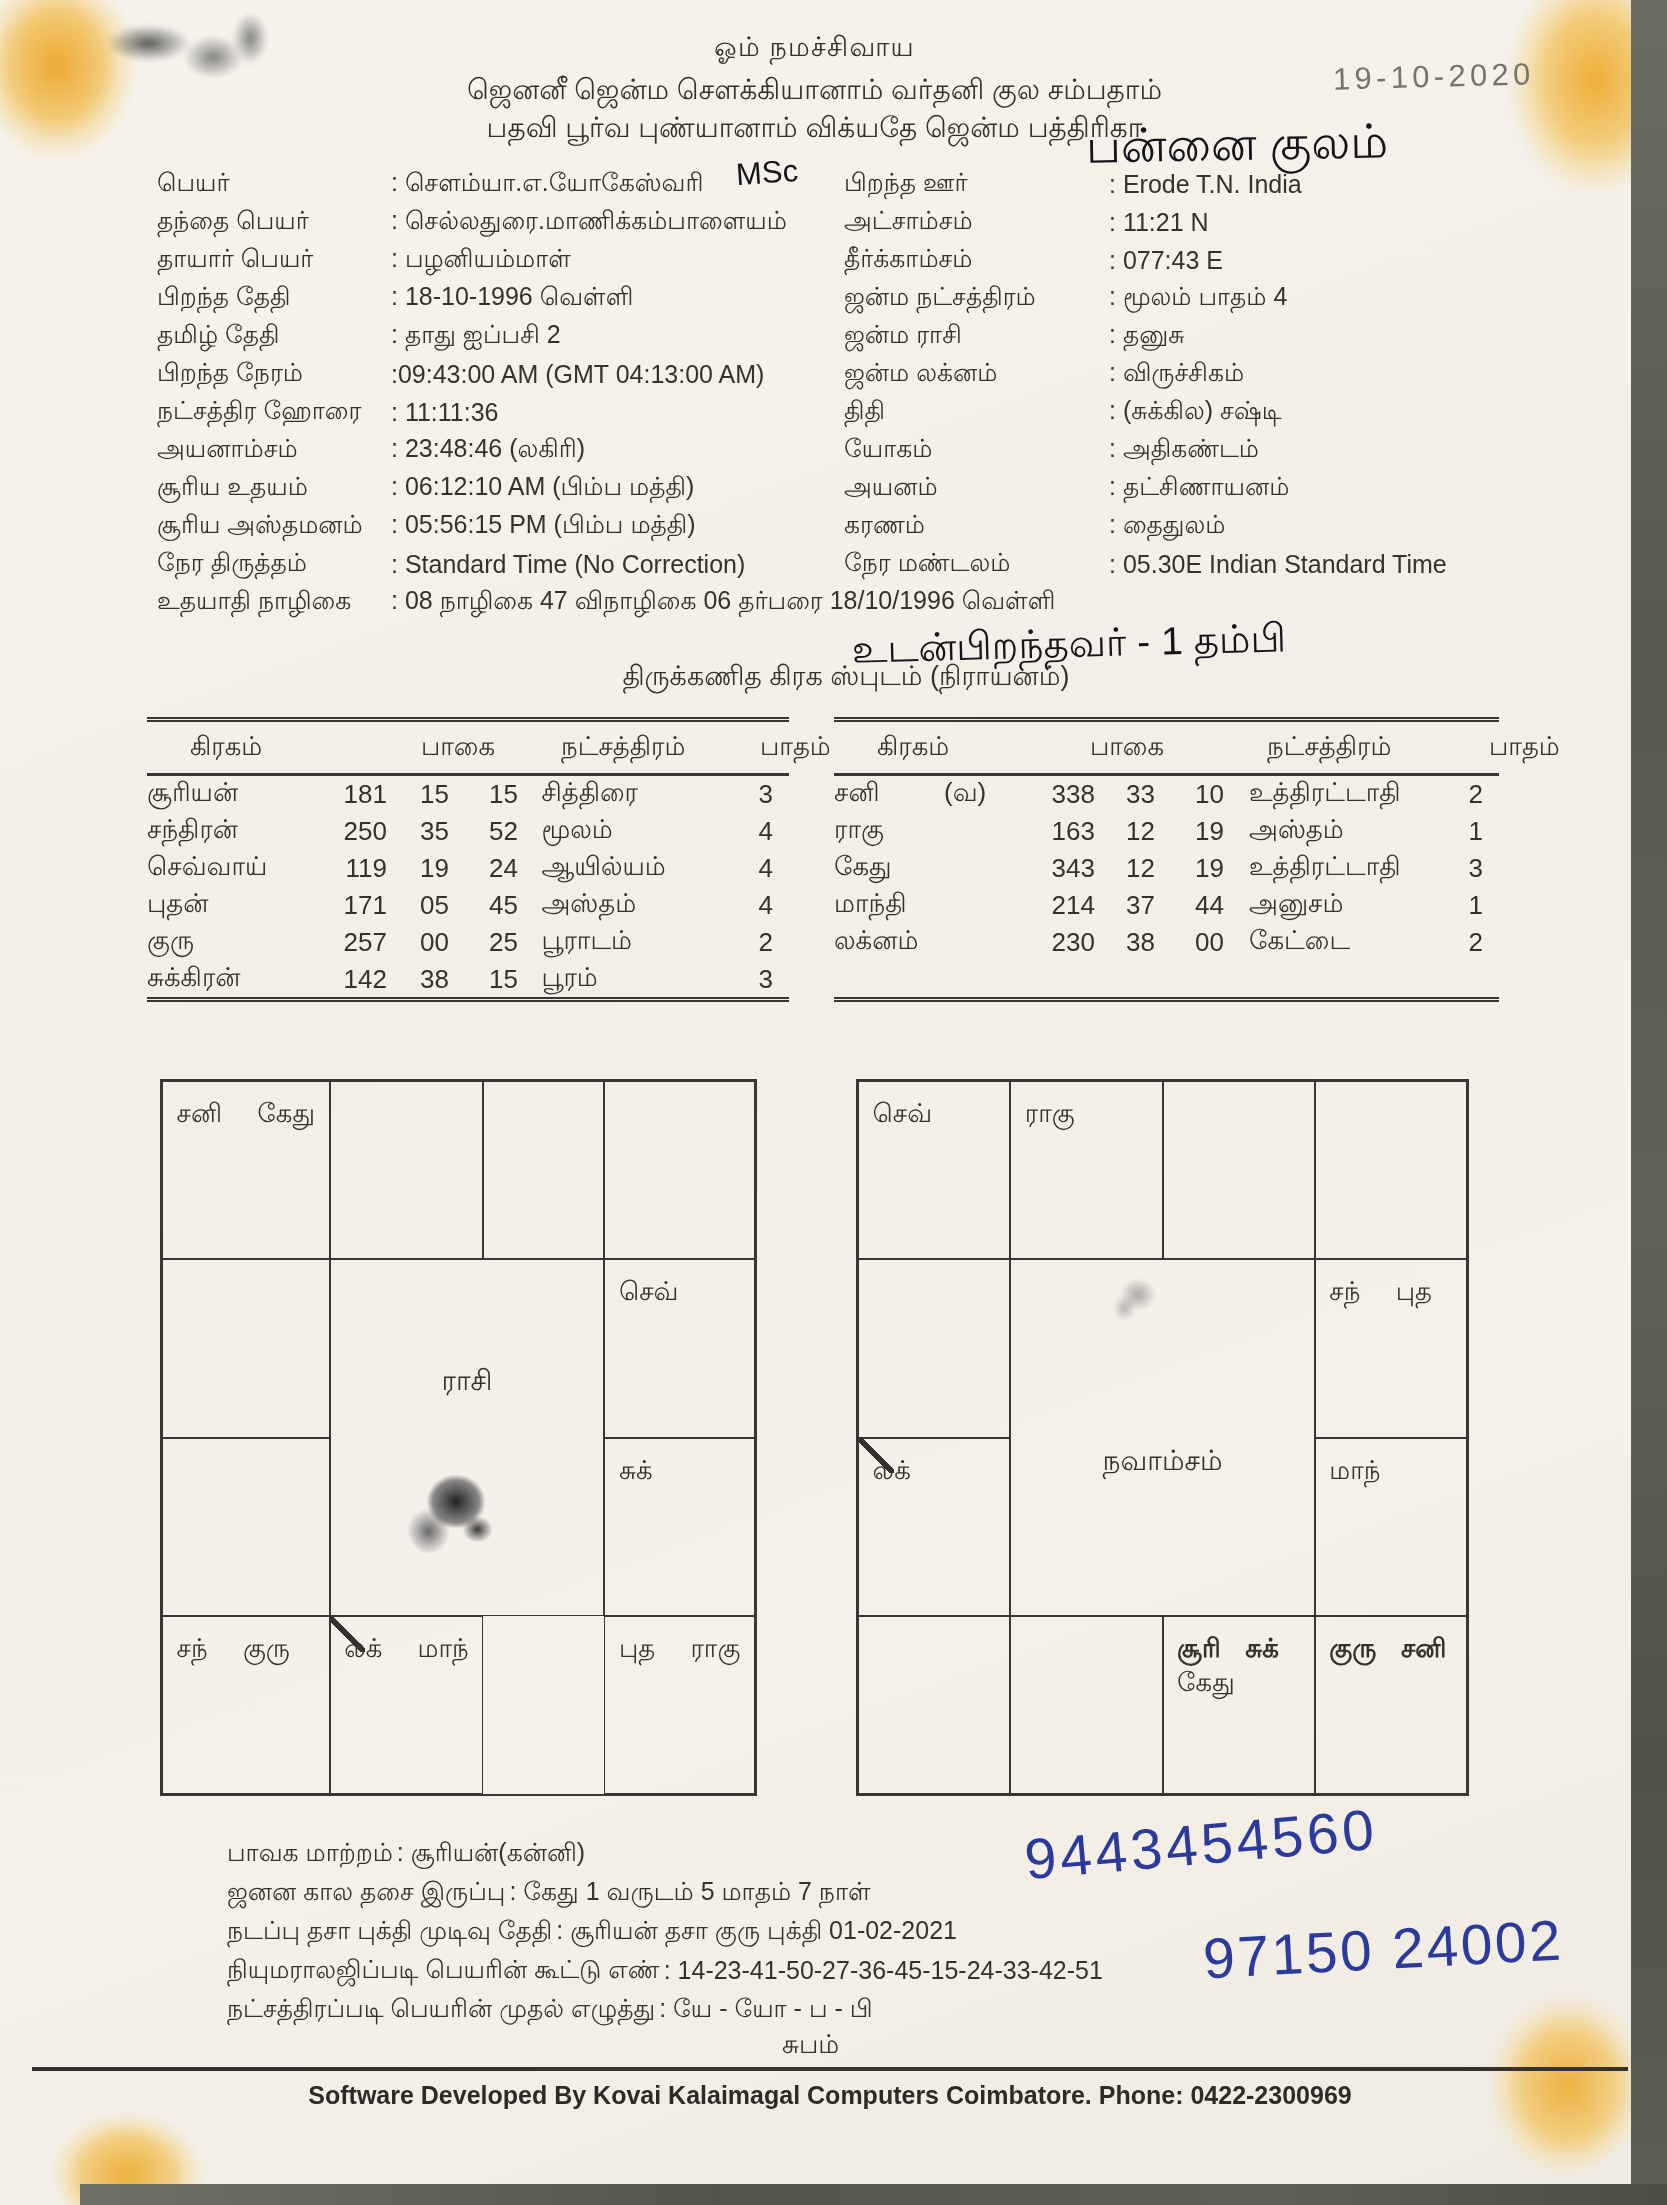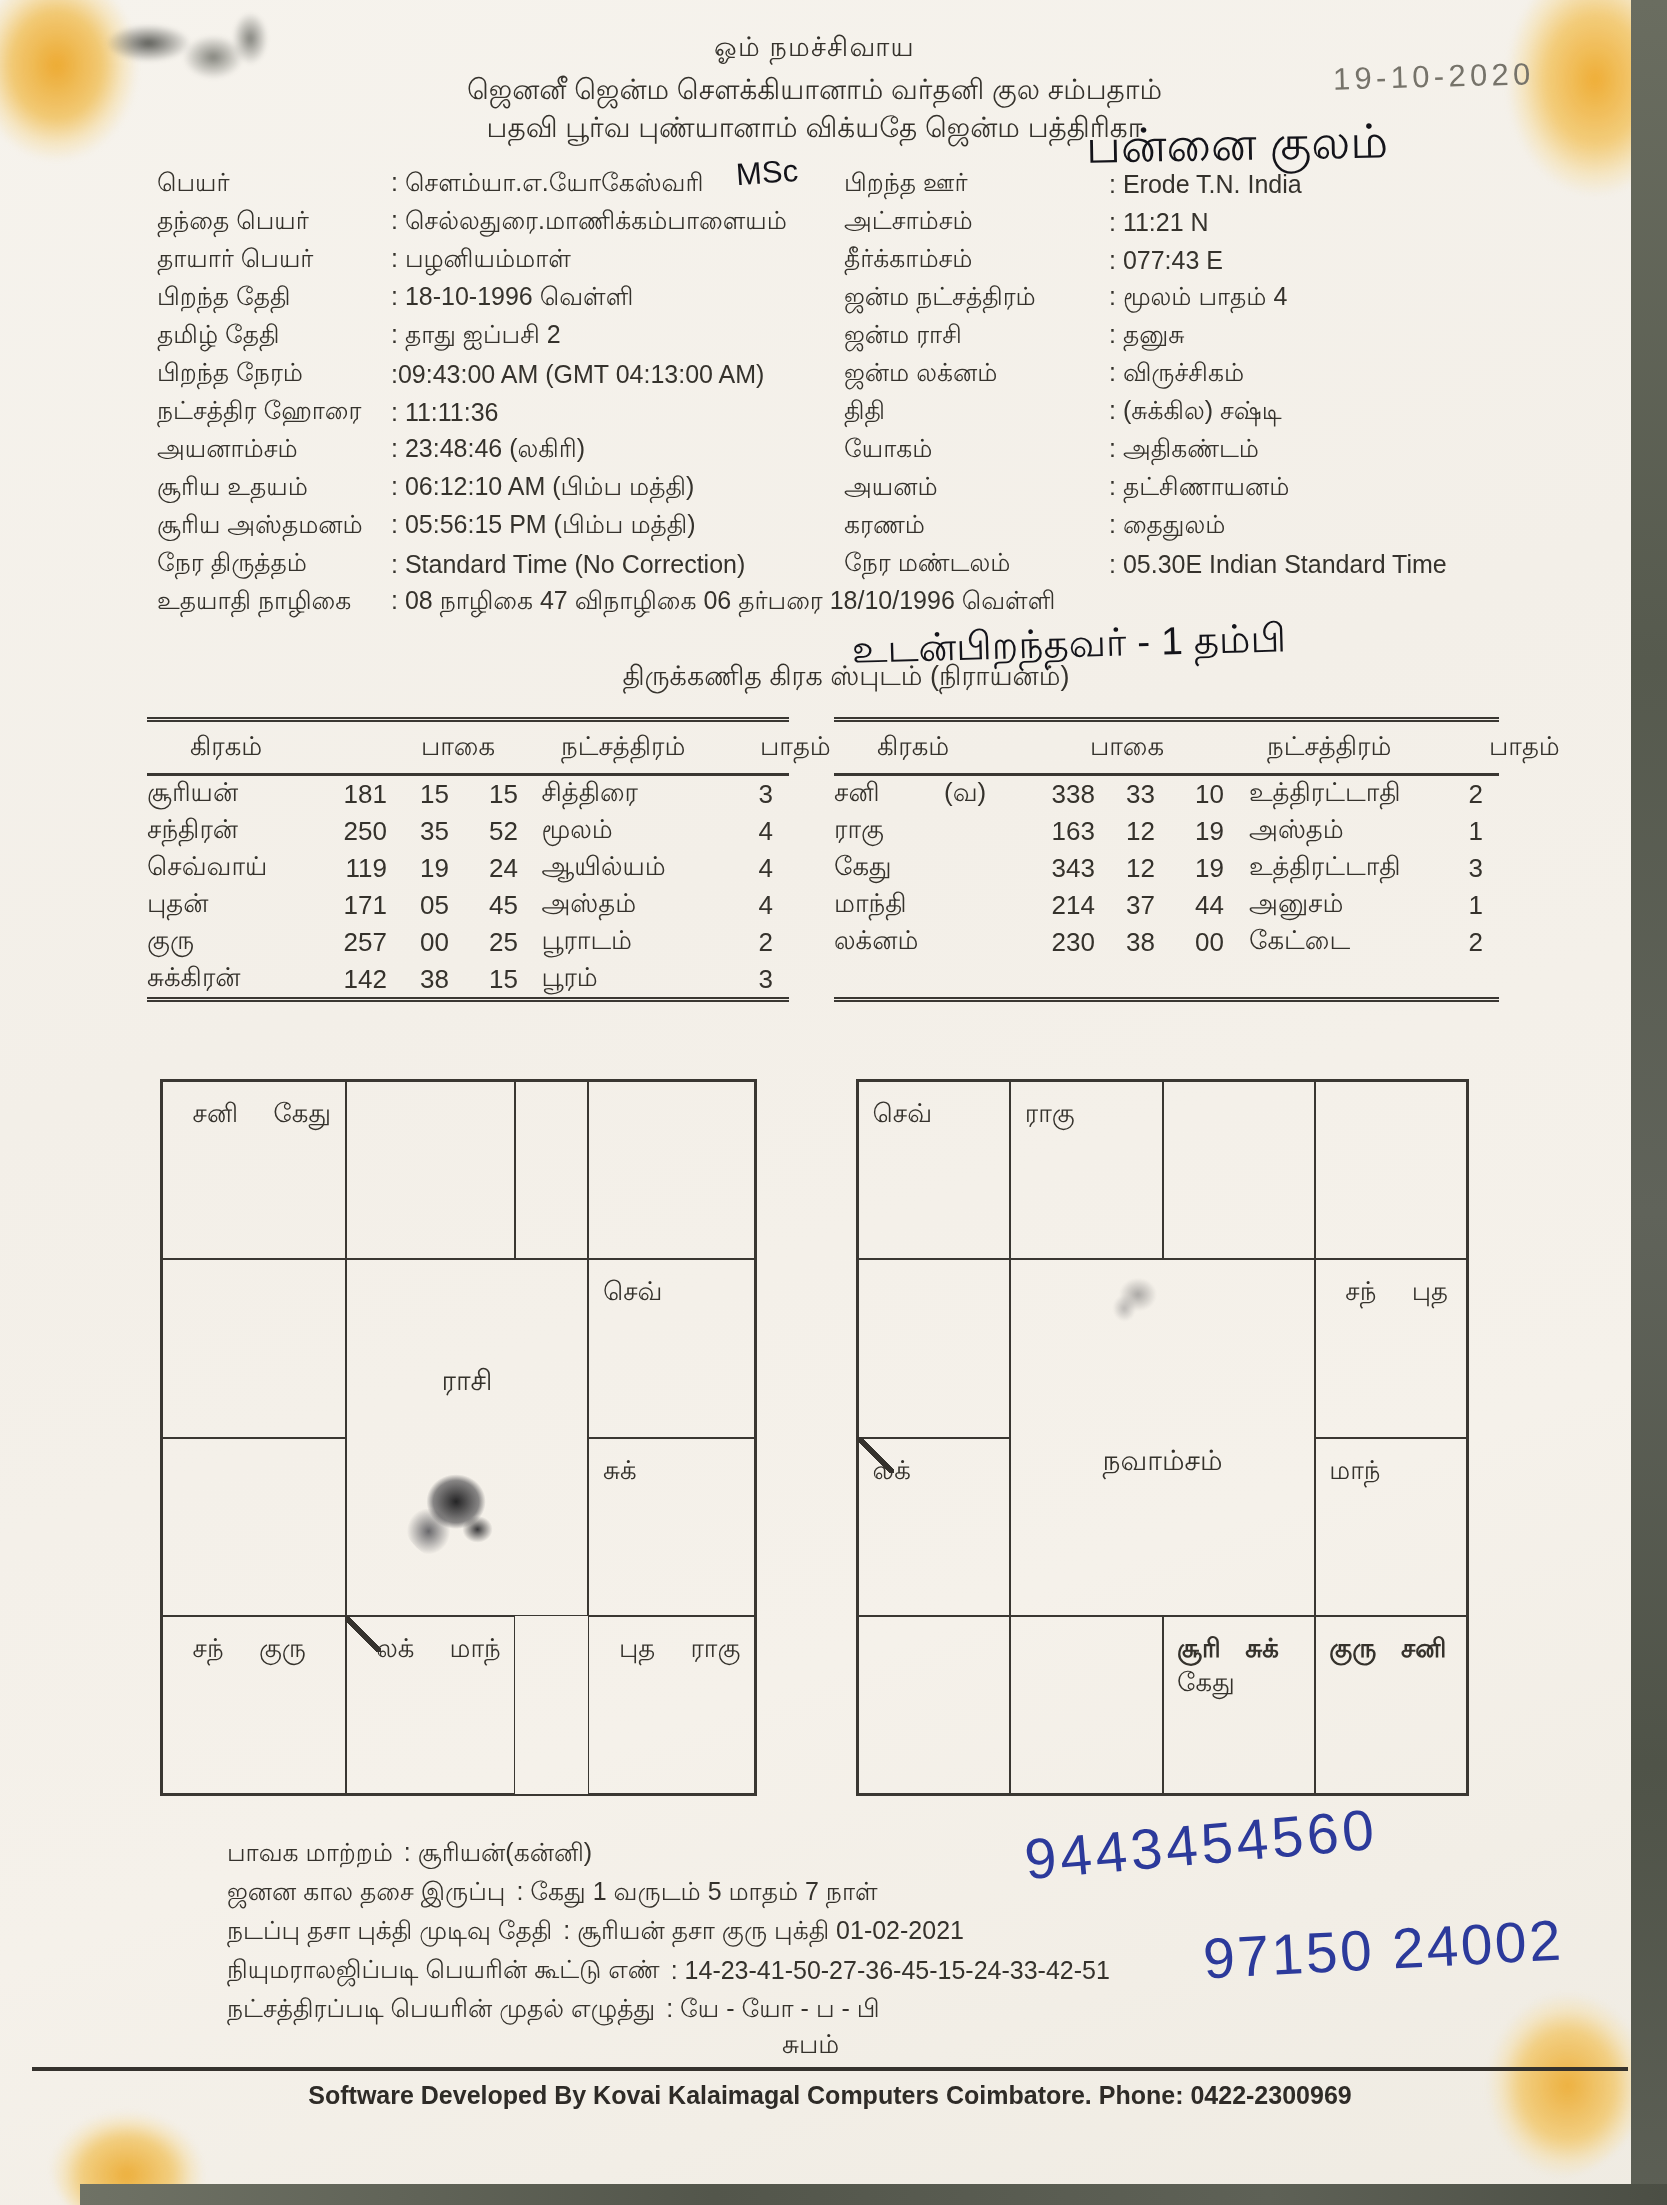--- a/index.html
+++ b/index.html
@@ -72,27 +72,27 @@
   .rt .hd-paagai{grid-column:2/6;}
   
   .chart{position:absolute;top:1079px;height:717px;border:2.5px solid #3a3732;display:grid;
     grid-template-columns:repeat(4,1fr);grid-template-rows:repeat(4,1fr);background:transparent;box-sizing:border-box;}
   .chart.rasi{left:160px;width:597px;}
   .chart.nav{left:856px;width:613px;}
   .ccell{border:1.2px solid #3a3732;position:relative;padding:16px 13.6px;font-size:26px;box-sizing:border-box;}
   .ccenter{grid-area:2/2/4/4;border:1.2px solid #3a3732;position:relative;text-align:center;font-size:28px;box-sizing:border-box;}
   .rasi .ccenter .ctitle{margin-top:105px;}
   .nav .ccenter .ctitle{margin-top:185px;}
-  .sp2{word-spacing:28px;white-space:nowrap;margin-left:16px;}
+  .sp2{word-spacing:28px;white-space:nowrap;}
   .sp1{word-spacing:17.3px;white-space:nowrap;font-weight:bold;}
   .lagna{position:absolute;left:-1.2px;top:-1.2px;width:36px;height:36px;
     background:linear-gradient(to top right,transparent 44%,#35322d 44%,#35322d 55%,transparent 55%);}
   
   .summary{position:absolute;left:227px;top:1834px;}
-  .srow{display:flex;height:39px;align-items:center;gap:11px;font-size:25px;white-space:nowrap;}
+  .srow{display:flex;height:39px;align-items:center;gap:4px;font-size:25px;white-space:nowrap;}
   .subham{position:absolute;left:782px;top:2029px;font-size:26px;}
   .footer-rule{position:absolute;left:32px;top:2067px;width:1596px;height:3.7px;background:#35322d;}
   .footer-text{position:absolute;left:0;top:2081px;width:1660px;text-align:center;font-size:25px;font-weight:bold;color:#2e2b27;}
 </style>
 </head>
 <body>
 
 <div id="page">
 
   <div class="tape tape-tl"></div>

